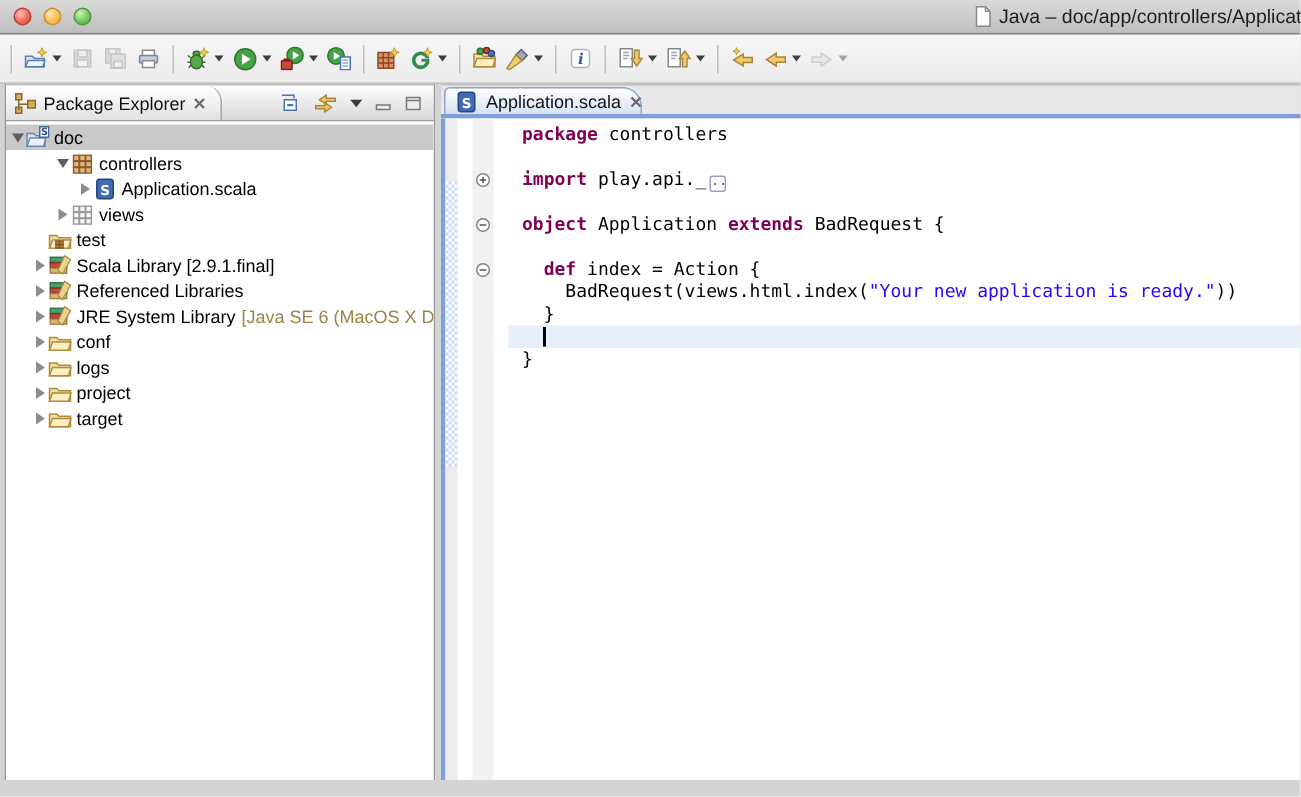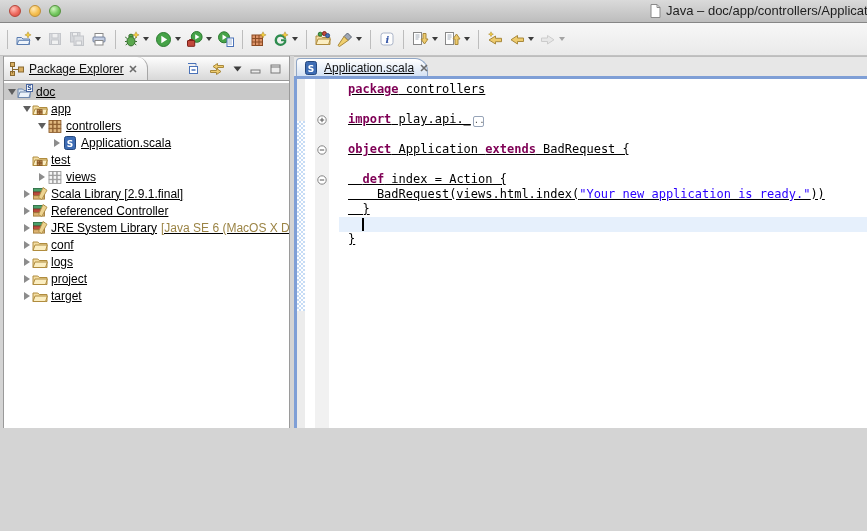--- a/index.html
+++ b/index.html
@@ -21,21 +21,21 @@
 
   
   .toolbar { height:33px; box-sizing:border-box; background:linear-gradient(#f7f7f7,#eaeaea); border-bottom:1px solid #c2c2c2; display:flex; align-items:center; padding-left:2px; }
   .tb-sep { width:1px; height:19px; background:#bdbdbd; margin:0 5px; }
   .tb-btn { height:26px; display:flex; align-items:center; padding:0 3px; border-radius:3px; }
   .tb-btn.disabled { opacity:.42; filter:grayscale(70%); }
   .tb-ic svg { display:block; }
   .dd { width:0; height:0; border-left:3px solid transparent; border-right:3px solid transparent; border-top:4px solid #3c3c3c; margin-left:3px; }
 
   
-  .main { display:flex; height:372px; padding-left:3px; box-sizing:border-box; background:#d4d4d4;text-decoration:underline; }
+  .main { display:flex; height:464px; padding-left:3px; box-sizing:border-box; background:#d4d4d4; }
 
   
   .left-panel { width:287px; flex:none; display:flex; flex-direction:column; border-left:1px solid #9a9a9a; border-right:1px solid #9a9a9a; background:#fff; box-sizing:border-box; }
   .view-header { height:25px; flex:none; box-sizing:border-box; background:linear-gradient(#fdfdfd,#d8d8d8); border-top:1px solid #bdbdbd; border-bottom:1px solid #989898; display:flex; align-items:center; }
   .view-tab { height:100%; box-sizing:border-box; display:flex; align-items:center; gap:4px; padding:0 9px 0 5px; background:linear-gradient(#ffffff,#e2e2e2); border-right:1px solid #a6a6a6; border-top-right-radius:11px; font-size:12px; color:#111; }
   .view-tab svg { display:block; }
   .view-tools { margin-left:auto; display:flex; align-items:center; gap:8px; padding-right:7px; }
   .view-tools .vt { display:flex; align-items:center; }
   .tree { flex:1; background:#fff; padding-top:2px; overflow:hidden; font-size:12px; color:#000; }
   .tree-row { height:17px; display:flex; align-items:center; white-space:nowrap; }
@@ -336,39 +336,20 @@
             <svg width="16" height="16" viewBox="0 0 16 16">
               <path d="M1 5 H5.5 L7 6.5 H13 V13.5 H1 Z" fill="#d9e4f0" stroke="#6d87ad"></path>
               <path d="M1 13.5 L3 8 H13.6 L12 13.5 Z" fill="#ecf2f9" stroke="#6d87ad"></path>
               <rect x="9.5" y="0.5" width="6" height="7" fill="#fff" stroke="#4a66a0"></rect>
               <text x="12.6" y="6.3" font-size="6.5" font-weight="bold" fill="#2c4f8c" text-anchor="middle" font-family="DejaVu Sans, sans-serif">S</text>
             </svg>
           </span>
           <span class="tw-label">doc</span>
         </div>
         <div class="tree-row">
-          <span class="tw-sp" style="width: 17px;"></span>
-          <span class="tw-arrow">
-            <span class="tri-exp"></span>
-          </span>
-          <span class="tw-icon">
-            <svg width="16" height="16" viewBox="0 0 16 16">
-              <path d="M1 5 H5.8 L7.3 6.5 H15 V13.5 H1 Z" fill="#f3dda2" stroke="#b08c3e"></path>
-              <path d="M1 13.5 L3 8 H15.3 L13.6 13.5 Z" fill="#fbeec2" stroke="#b08c3e"></path>
-              <g fill="#c8935a" stroke="#7e4e1e" stroke-width="0.8">
-                <rect x="5.2" y="8.7" width="2.2" height="2.1"></rect>
-                <rect x="7.9" y="8.7" width="2.2" height="2.1"></rect>
-                <rect x="5.2" y="11.2" width="2.2" height="2.1"></rect>
-                <rect x="7.9" y="11.2" width="2.2" height="2.1"></rect>
-              </g>
-            </svg>
-          </span>
-          <span class="tw-label">app</span>
-        </div>
-        <div class="tree-row">
           <span class="tw-sp" style="width: 32px;"></span>
           <span class="tw-arrow">
             <span class="tri-exp"></span>
           </span>
           <span class="tw-icon">
             <svg width="16" height="16" viewBox="0 0 16 16">
               <g fill="#e0b87e" stroke="#8a5a28" stroke-width="0.9">
                 <rect x="2" y="2.5" width="3.7" height="3.7"></rect>
                 <rect x="6.1" y="2.5" width="3.7" height="3.7"></rect>
                 <rect x="10.2" y="2.5" width="3.7" height="3.7"></rect>
@@ -390,37 +371,20 @@
           </span>
           <span class="tw-icon">
             <svg width="16" height="16" viewBox="0 0 16 16">
               <rect x="2.5" y="1.5" width="11" height="13" rx="2" fill="#3d6cb4" stroke="#24477e"></rect>
               <text x="8" y="11.7" font-size="9" font-weight="bold" fill="#fff" text-anchor="middle" font-family="DejaVu Sans, sans-serif">S</text>
             </svg>
           </span>
           <span class="tw-label">Application.scala</span>
         </div>
         <div class="tree-row">
-          <span class="tw-sp" style="width: 17px;"></span>
-          <span class="tw-arrow"></span>
-          <span class="tw-icon">
-            <svg width="16" height="16" viewBox="0 0 16 16">
-              <path d="M1 5 H5.8 L7.3 6.5 H15 V13.5 H1 Z" fill="#f3dda2" stroke="#b08c3e"></path>
-              <path d="M1 13.5 L3 8 H15.3 L13.6 13.5 Z" fill="#fbeec2" stroke="#b08c3e"></path>
-              <g fill="#c8935a" stroke="#7e4e1e" stroke-width="0.8">
-                <rect x="5.2" y="8.7" width="2.2" height="2.1"></rect>
-                <rect x="7.9" y="8.7" width="2.2" height="2.1"></rect>
-                <rect x="5.2" y="11.2" width="2.2" height="2.1"></rect>
-                <rect x="7.9" y="11.2" width="2.2" height="2.1"></rect>
-              </g>
-            </svg>
-          </span>
-          <span class="tw-label">test</span>
-        </div>
-        <div class="tree-row">
           <span class="tw-sp" style="width: 32px;"></span>
           <span class="tw-arrow">
             <span class="tri-col"></span>
           </span>
           <span class="tw-icon">
             <svg width="16" height="16" viewBox="0 0 16 16">
               <g fill="#f6f6f6" stroke="#989898" stroke-width="0.9">
                 <rect x="2" y="2.5" width="3.7" height="3.7"></rect>
                 <rect x="6.1" y="2.5" width="3.7" height="3.7"></rect>
                 <rect x="10.2" y="2.5" width="3.7" height="3.7"></rect>
@@ -430,20 +394,37 @@
                 <rect x="2" y="10.7" width="3.7" height="3.7"></rect>
                 <rect x="6.1" y="10.7" width="3.7" height="3.7"></rect>
                 <rect x="10.2" y="10.7" width="3.7" height="3.7"></rect>
               </g>
             </svg>
           </span>
           <span class="tw-label">views</span>
         </div>
         <div class="tree-row">
           <span class="tw-sp" style="width: 17px;"></span>
+          <span class="tw-arrow"></span>
+          <span class="tw-icon">
+            <svg width="16" height="16" viewBox="0 0 16 16">
+              <path d="M1 5 H5.8 L7.3 6.5 H15 V13.5 H1 Z" fill="#f3dda2" stroke="#b08c3e"></path>
+              <path d="M1 13.5 L3 8 H15.3 L13.6 13.5 Z" fill="#fbeec2" stroke="#b08c3e"></path>
+              <g fill="#c8935a" stroke="#7e4e1e" stroke-width="0.8">
+                <rect x="5.2" y="8.7" width="2.2" height="2.1"></rect>
+                <rect x="7.9" y="8.7" width="2.2" height="2.1"></rect>
+                <rect x="5.2" y="11.2" width="2.2" height="2.1"></rect>
+                <rect x="7.9" y="11.2" width="2.2" height="2.1"></rect>
+              </g>
+            </svg>
+          </span>
+          <span class="tw-label">test</span>
+        </div>
+        <div class="tree-row">
+          <span class="tw-sp" style="width: 17px;"></span>
           <span class="tw-arrow">
             <span class="tri-col"></span>
           </span>
           <span class="tw-icon">
             <svg width="16" height="16" viewBox="0 0 16 16">
               <g stroke-width="0.9">
                 <rect x="1.5" y="2.5" width="11" height="3.4" fill="#4ba06a" stroke="#2d6e44"></rect>
                 <rect x="1.5" y="6.1" width="11" height="3.4" fill="#bb4b3c" stroke="#86301f"></rect>
                 <rect x="1.5" y="9.7" width="11" height="3.4" fill="#ddb372" stroke="#a07c3a"></rect>
                 <path d="M11 1.5 L15 4.2 L9.7 13.6 L6.6 11.4 Z" fill="#edd390" stroke="#ab8c44"></path>
@@ -460,21 +441,21 @@
           <span class="tw-icon">
             <svg width="16" height="16" viewBox="0 0 16 16">
               <g stroke-width="0.9">
                 <rect x="1.5" y="2.5" width="11" height="3.4" fill="#4ba06a" stroke="#2d6e44"></rect>
                 <rect x="1.5" y="6.1" width="11" height="3.4" fill="#bb4b3c" stroke="#86301f"></rect>
                 <rect x="1.5" y="9.7" width="11" height="3.4" fill="#ddb372" stroke="#a07c3a"></rect>
                 <path d="M11 1.5 L15 4.2 L9.7 13.6 L6.6 11.4 Z" fill="#edd390" stroke="#ab8c44"></path>
               </g>
             </svg>
           </span>
-          <span class="tw-label">Referenced Controller</span>
+          <span class="tw-label">Referenced Libraries</span>
         </div>
         <div class="tree-row">
           <span class="tw-sp" style="width: 17px;"></span>
           <span class="tw-arrow">
             <span class="tri-col"></span>
           </span>
           <span class="tw-icon">
             <svg width="16" height="16" viewBox="0 0 16 16">
               <g stroke-width="0.9">
                 <rect x="1.5" y="2.5" width="11" height="3.4" fill="#4ba06a" stroke="#2d6e44"></rect>

